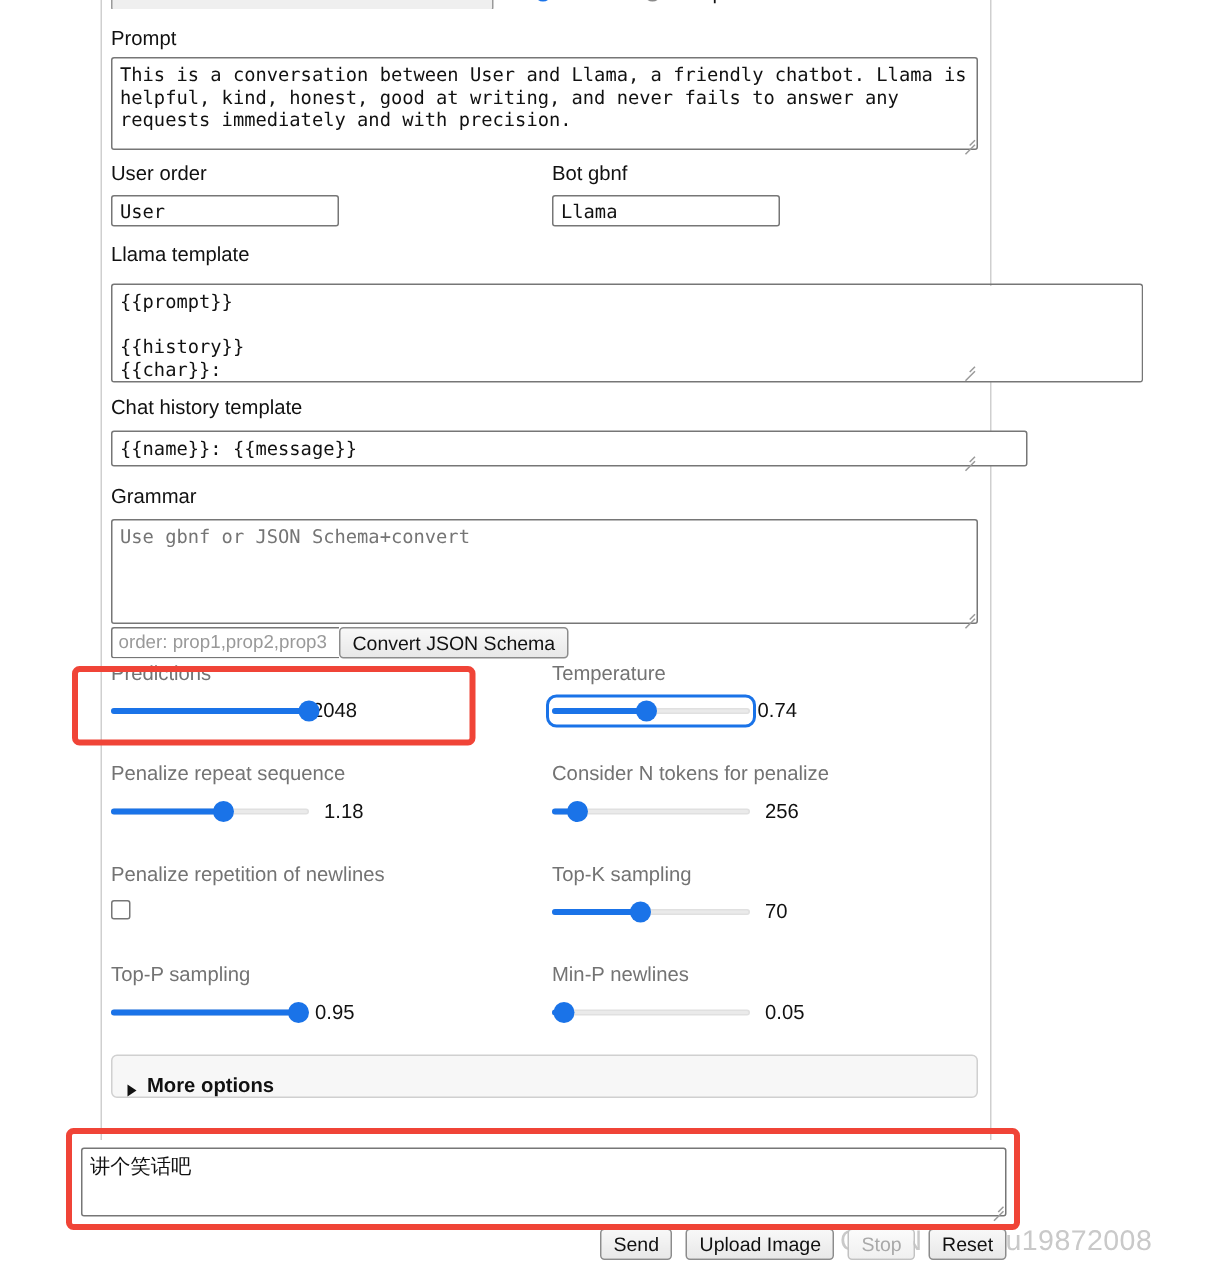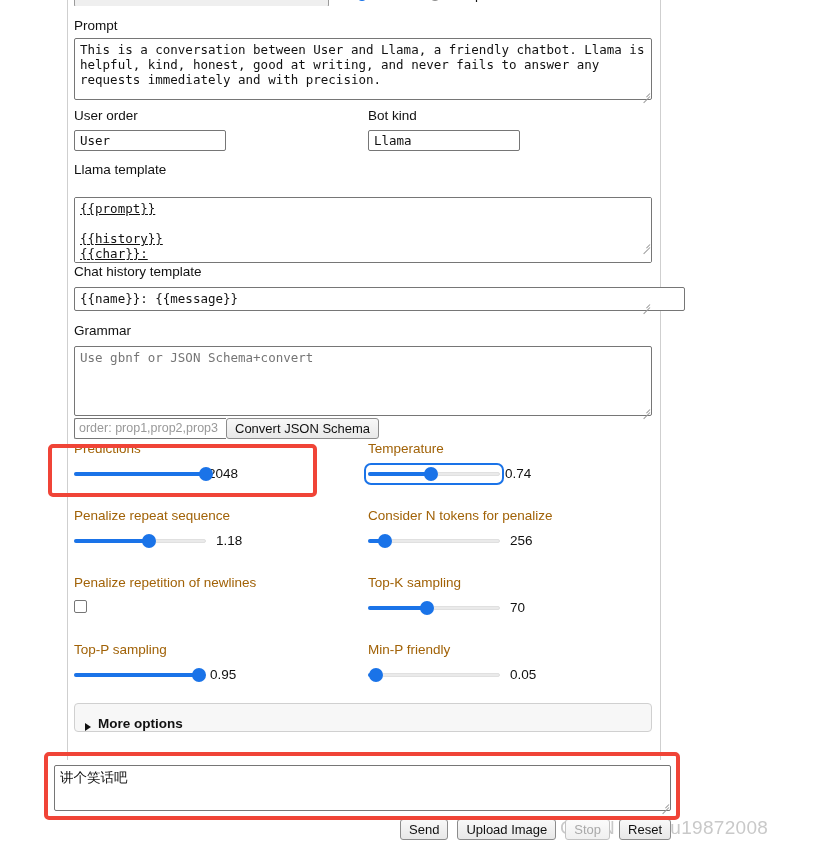--- a/index.html
+++ b/index.html
@@ -168,21 +168,21 @@
   .btn[disabled] { color: #a9a9a9; border-color: #c2c2c2;
                    background: linear-gradient(#fbfbfb,#f0f0f0); cursor: default; }
 
   
   .sliders { position: absolute; left: 0; top: 440px; width: 594px; }
   .srow { position: relative; height: 67px; }
   .scell { position: absolute; top: 0; width: 290px; }
   .scell.left  { left: 6px; }
   .scell.right { left: 300px; }
   .scell .slabel {
-    font-size: 13.5px; color: #a16207; line-height: 17px;
+    font-size: 13.5px; color: #737373; line-height: 17px;
     margin-bottom: 9px; white-space: nowrap;
   }
   .sline { display: flex; align-items: center; }
 
   .slider {
     position: relative;
     width: 132px;
     height: 14px;
     flex: 0 0 auto;
   }
@@ -305,26 +305,26 @@
     </div>
 
     <div class="label lbl-prompt">Prompt</div>
     <div class="ta-wrap" style="left:6px;top:38px;width:578px;height:62px;">
       <textarea class="ta-prompt" style="position: absolute; left: 0px; top: 0px; width: 578px; height: 62px;">This is a conversation between User and Llama, a friendly chatbot. Llama is helpful, kind, honest, good at writing, and never fails to answer any requests immediately and with precision.</textarea>
       <span class="grip"></span>
     </div>
 
     <div class="label lbl-user">User order</div>
     <input class="name-input in-user" type="text" value="User" style="">
-    <div class="label lbl-bot">Bot kind</div>
+    <div class="label lbl-bot">Bot gbnf</div>
     <input class="name-input in-bot" type="text" value="Llama" style="">
 
     <div class="label lbl-ptmpl">Llama template</div>
     <div class="ta-wrap" style="left:6px;top:185px;width:578px;height:66px;">
-      <textarea class="ta-ptmpl" style="position: absolute; left: 0px; top: 12px; width: 578px; height: 66px; text-decoration: underline;">{{prompt}}
+      <textarea class="ta-ptmpl" style="position: absolute; left: 0px; top: 4px; width: 688px; height: 66px;">{{prompt}}
 
 {{history}}
 {{char}}:</textarea>
       <span class="grip"></span>
     </div>
 
     <div class="label lbl-hist">Chat history template</div>
     <div class="ta-wrap" style="left:6px;top:287px;width:578px;height:24px;">
       <textarea class="ta-hist" style="position: absolute; left: 0px; top: 0px; width: 611px; height: 24px;">{{name}}: {{message}}</textarea>
       <span class="grip"></span>
@@ -419,21 +419,21 @@
           <div class="sline">
             <span class="slider">
               <span class="track"></span>
               <span class="fill" style="width:125.4px;"></span>
               <span class="thumb" style="left:125.4px;"></span>
             </span>
             <span class="sval" style="margin-left:4px;">0.95</span>
           </div>
         </div>
         <div class="scell right">
-          <div class="slabel">Min-P friendly</div>
+          <div class="slabel">Min-P newlines</div>
           <div class="sline">
             <span class="slider">
               <span class="track"></span>
               <span class="fill" style="width:6.6px;"></span>
               <span class="thumb" style="left:8px;"></span>
             </span>
             <span class="sval" style="margin-left:10px;">0.05</span>
           </div>
         </div>
       </div>

